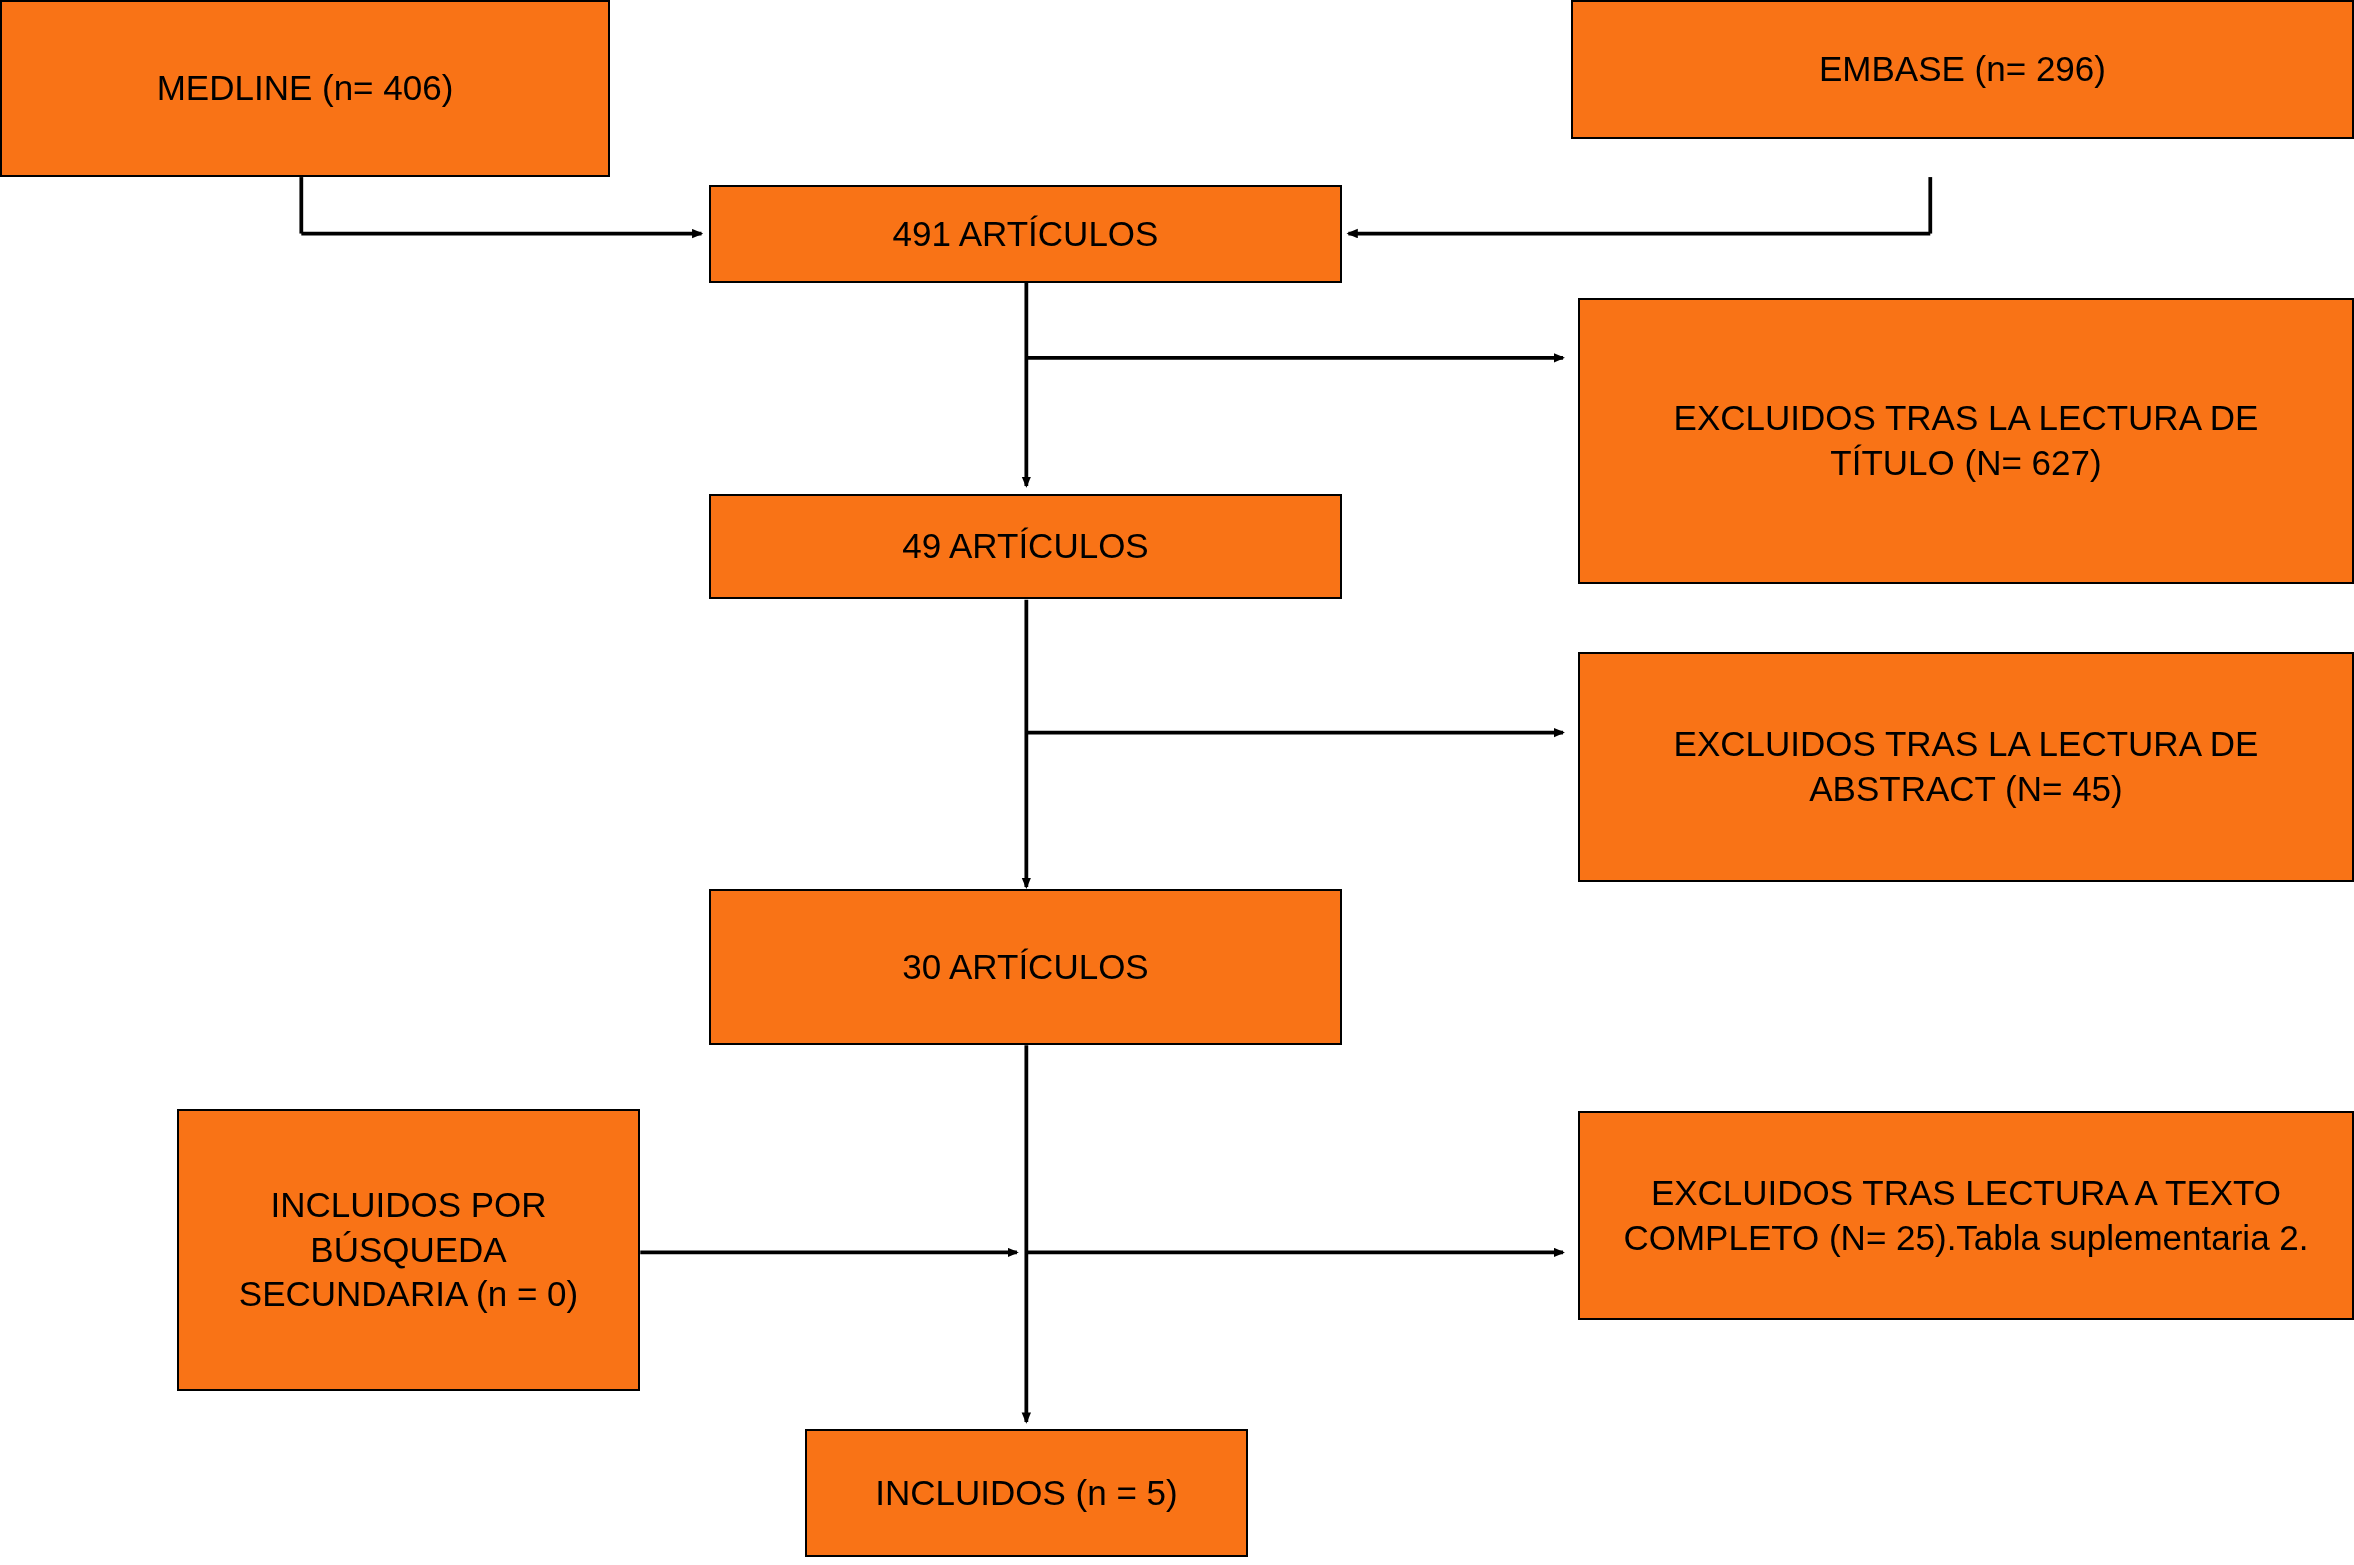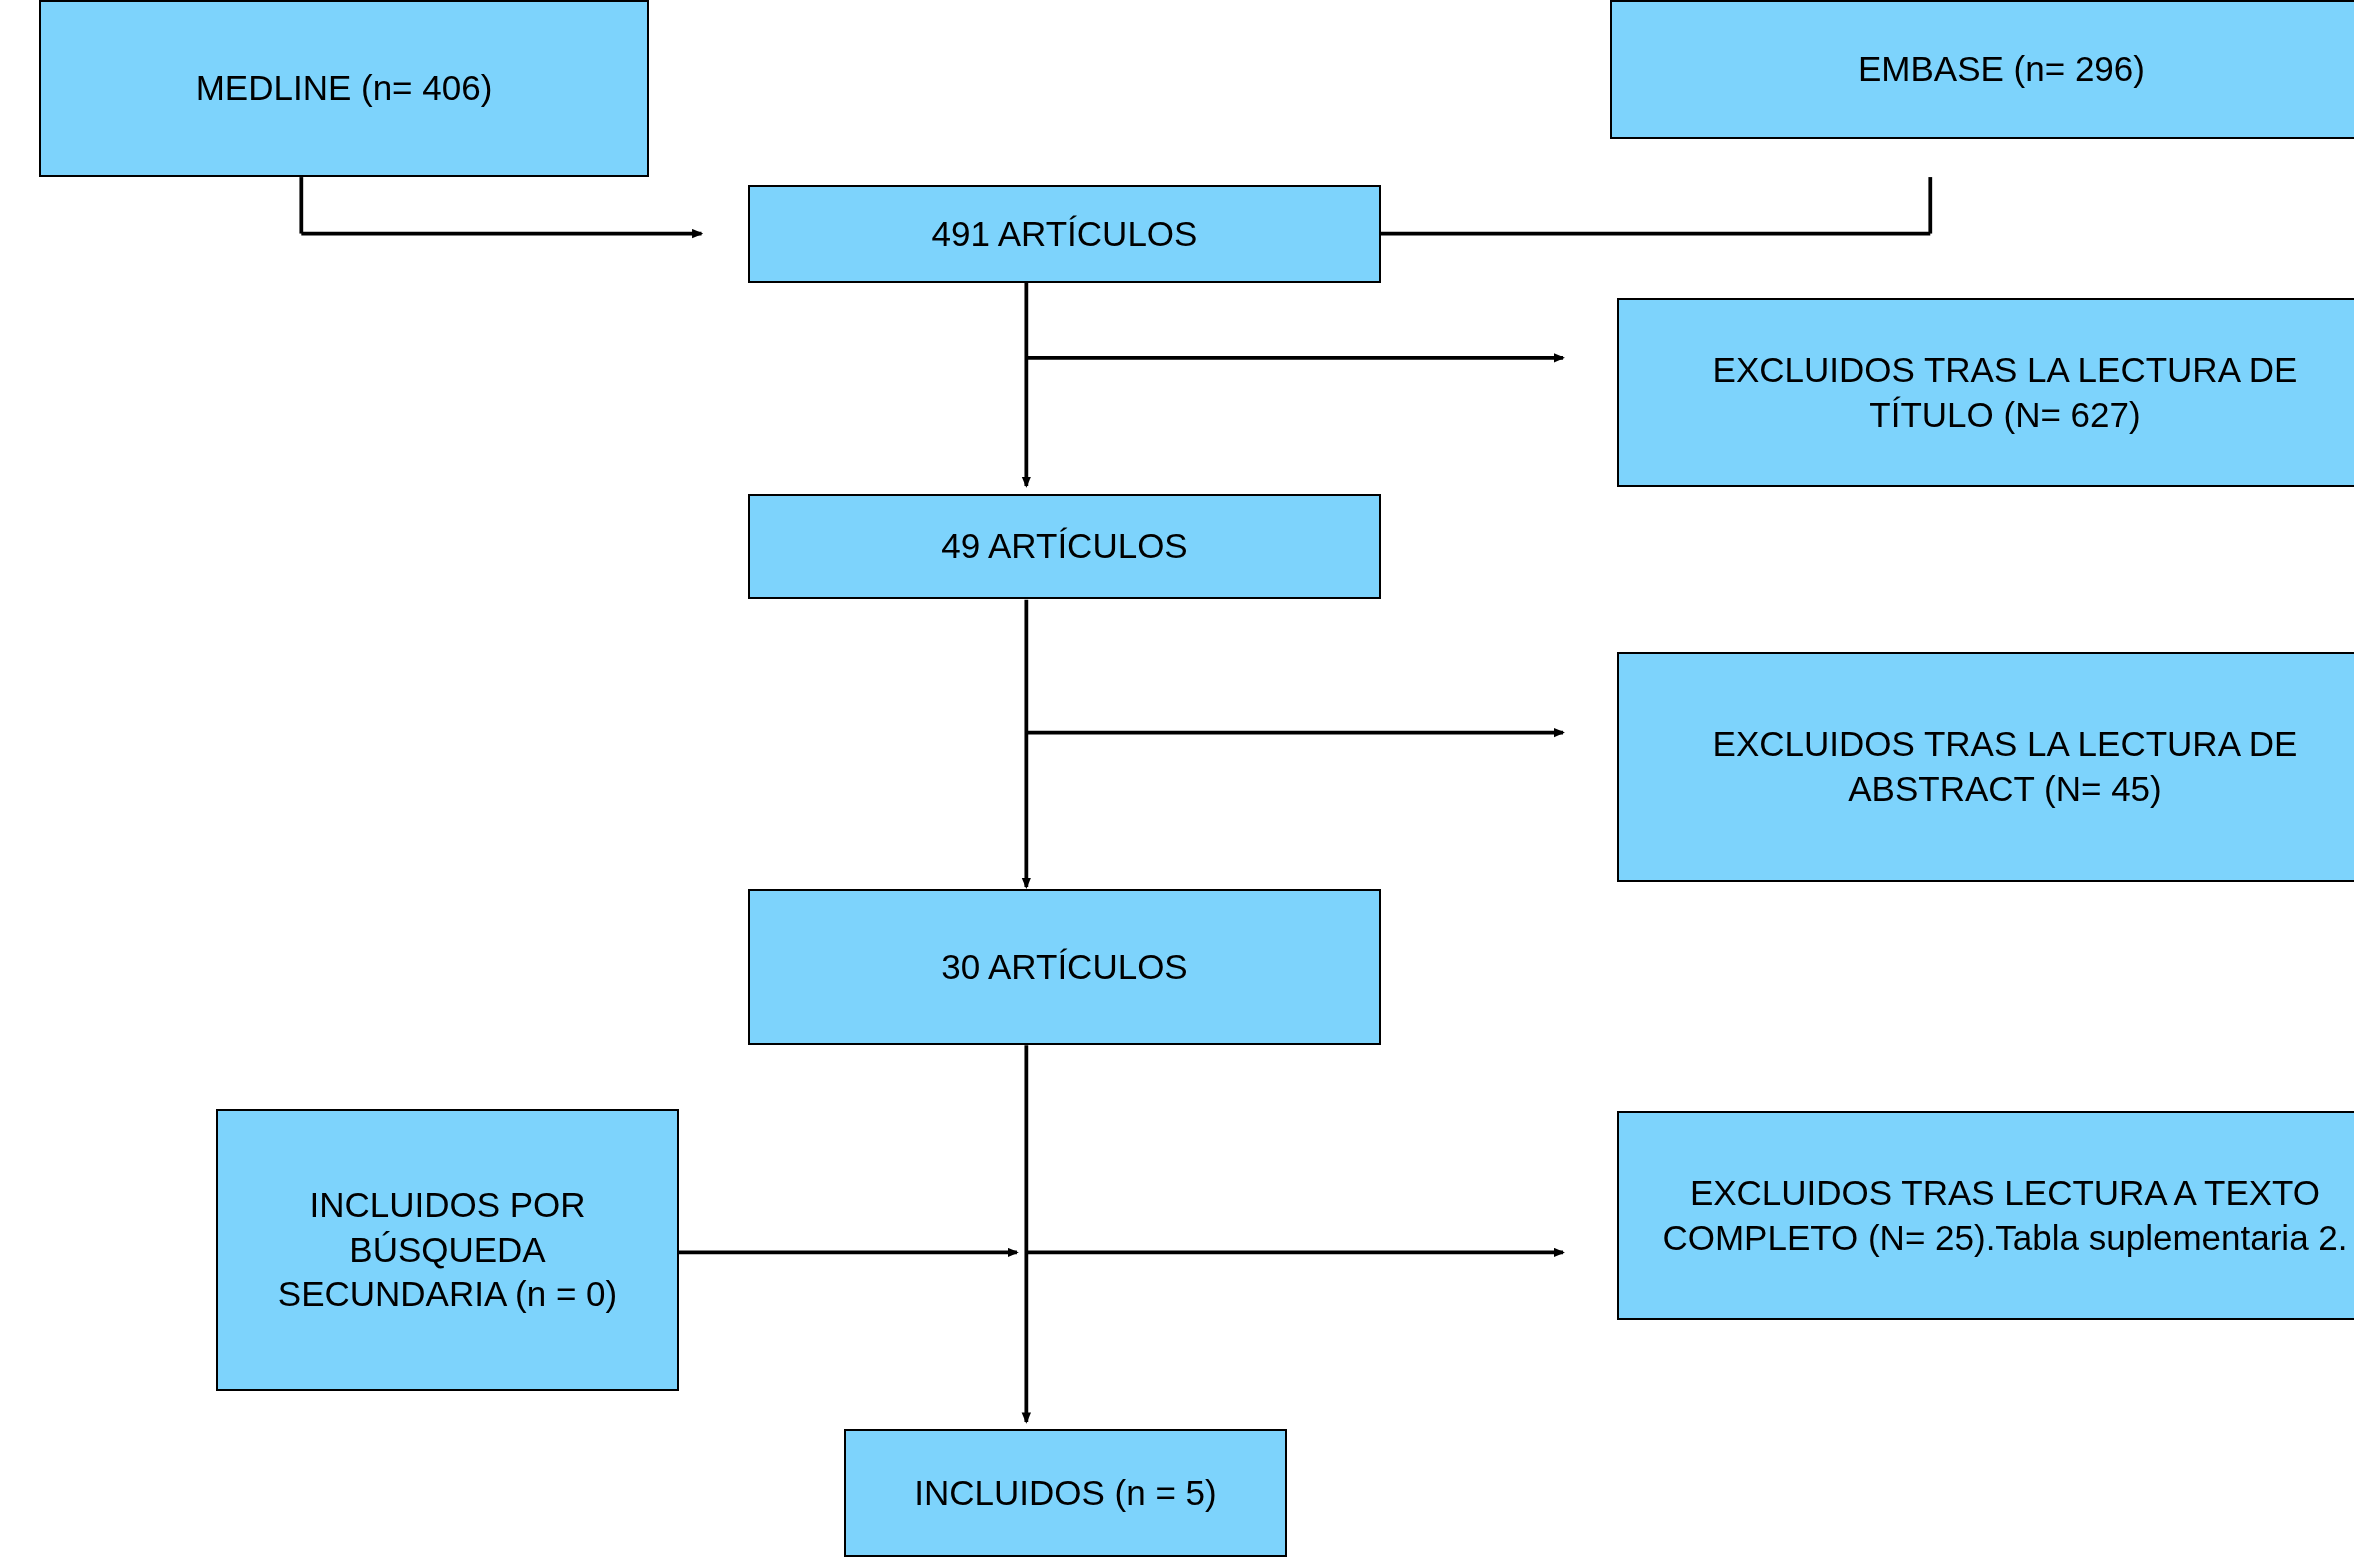--- a/index.html
+++ b/index.html
@@ -14,31 +14,30 @@
   #canvas {
     position: relative;
     width: 2354px;
     height: 1566px;
     background: #ffffff;
     overflow: hidden;
   }
   .box {
     position: absolute;
     border: 2.8px solid #000000;
-    background: #7dd3fc;
+    background: #f97316;
     box-sizing: border-box;
     display: flex;
     align-items: center;
     justify-content: center;
     text-align: center;
     font-size: 35px;
     line-height: 1.28;
     padding: 5.6px 13px;
     z-index: 3;
-    margin-left: 39px;
   }
   .box span {
     display: block;
     width: 100%;
   }
   svg.connectors {
     position: absolute;
     left: 0;
     top: 0;
     width: 2354px;
@@ -103,21 +102,21 @@
   </div>
 
   <div class="box" style="left:1571px; top:0px; width:783px; height:139px;justify-content:flex-end;">
     <span>EMBASE (n= 296)</span>
   </div>
 
   <div class="box" style="left:709px; top:185px; width:633px; height:98px;">
     <span>491 ARTÍCULOS</span>
   </div>
 
-  <div class="box" style="left:1578px; top:298px; width:776px; height:189px; padding-left:28px; padding-right:28px;">
+  <div class="box" style="left:1578px; top:298px; width:776px; height:286px; padding-left:28px; padding-right:28px;">
     <span>EXCLUIDOS TRAS LA LECTURA DE TÍTULO (N= 627)</span>
   </div>
 
   <div class="box" style="left:709px; top:494px; width:633px; height:105px;">
     <span>49 ARTÍCULOS</span>
   </div>
 
   <div class="box" style="left:1578px; top:652px; width:776px; height:230px; padding-left:28px; padding-right:28px;">
     <span>EXCLUIDOS TRAS LA LECTURA DE ABSTRACT (N= 45)</span>
   </div>

